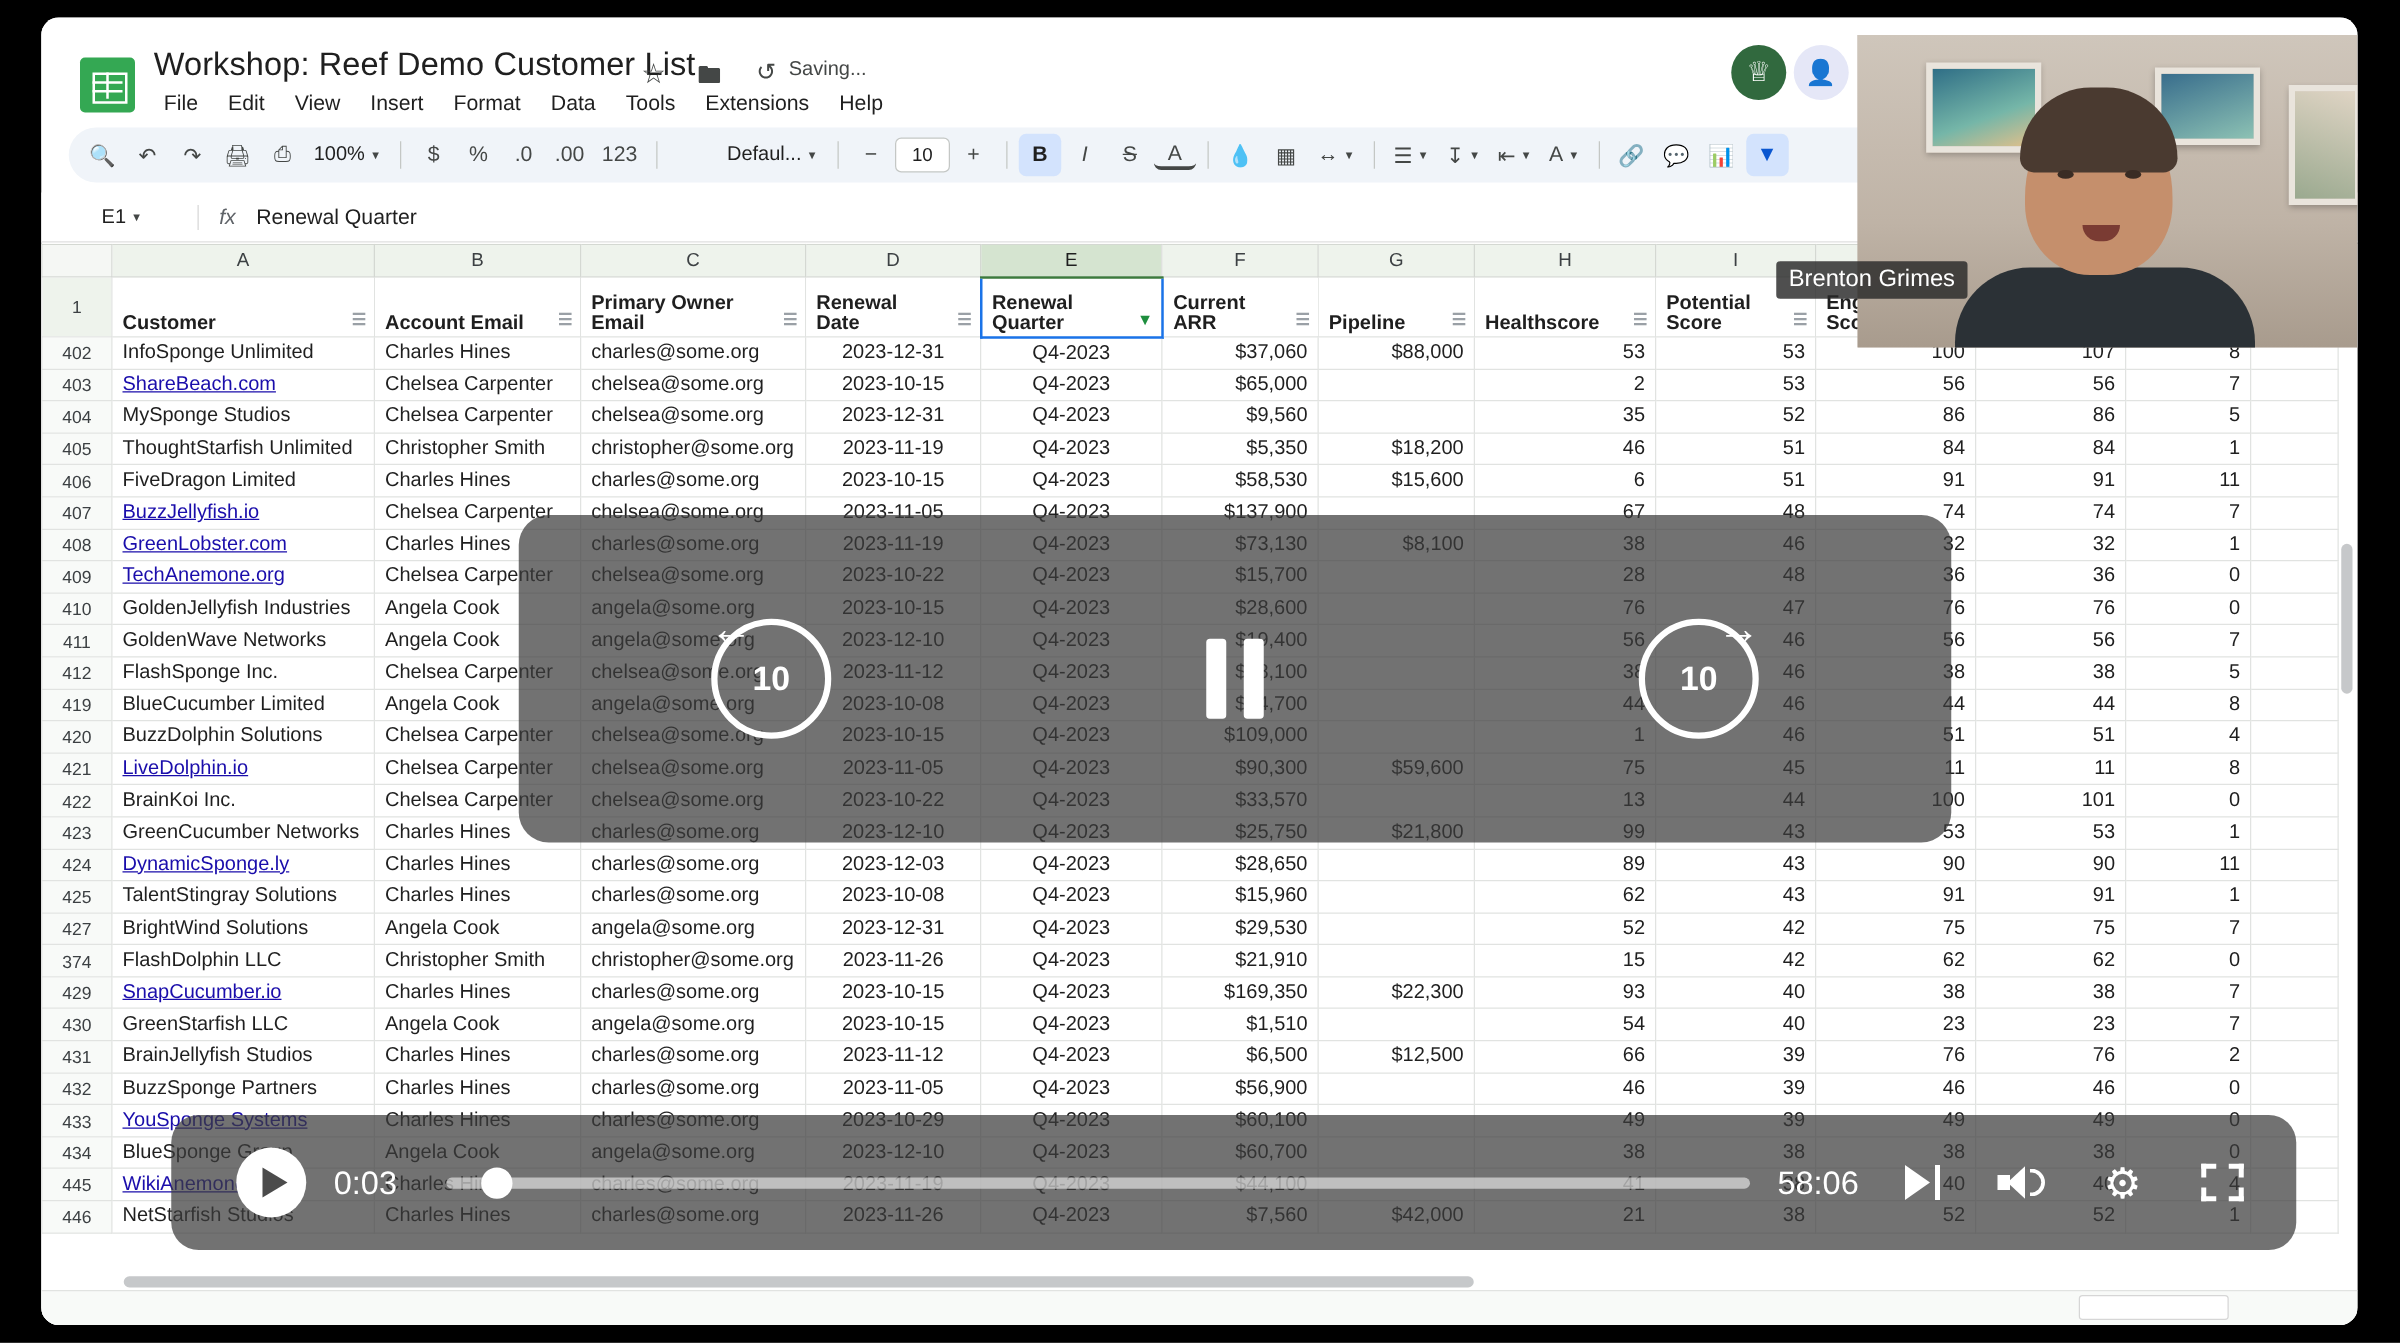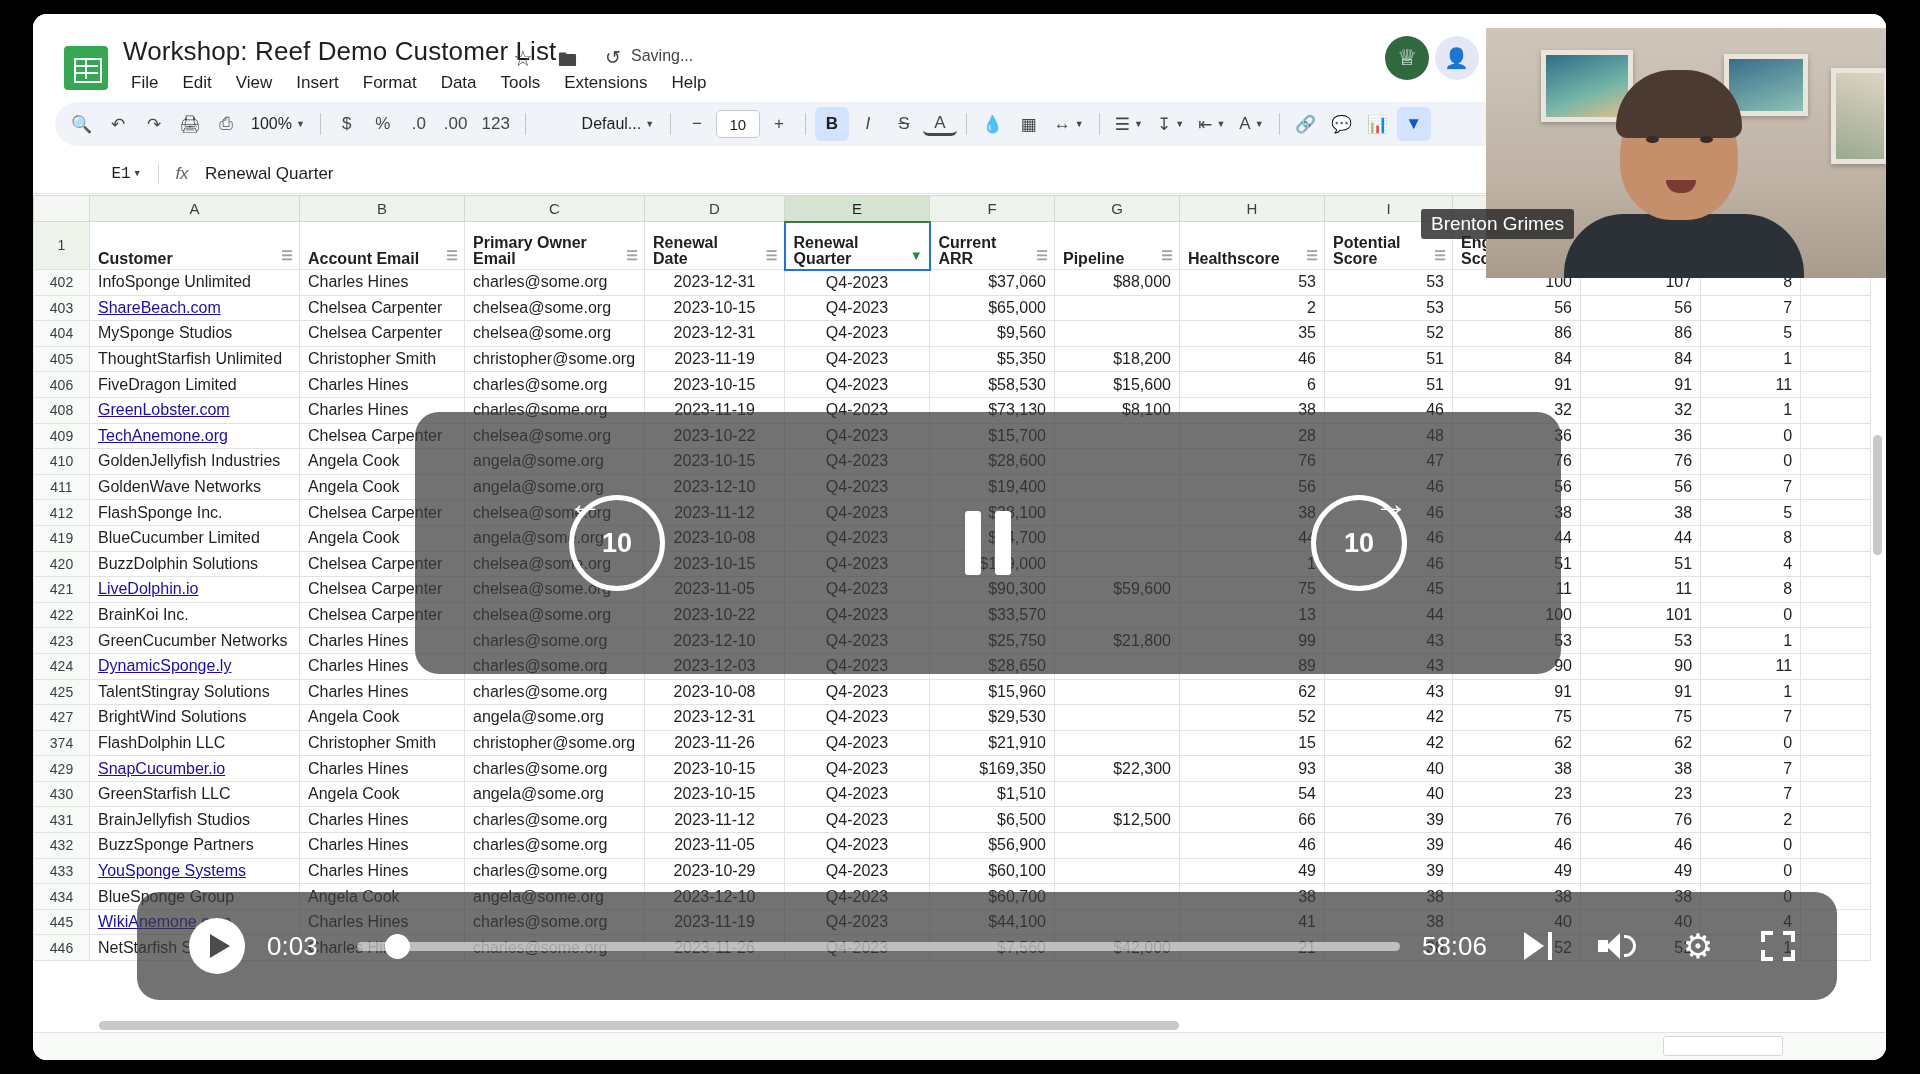--- a/index.html
+++ b/index.html
@@ -79,21 +79,21 @@
     border:1px solid #c4c7c5; border-radius:5px; width:44px; height:28px;
     display:flex;align-items:center;justify-content:center;font-size:15px;color:#1f1f1f;
     background:#fff;
   }
   .caret { font-size:9px; margin-left:4px; color:#444746;}
 
   
   .fbar { position:absolute; left:0; top:140px; width:100%; height:40px; background:#fff;
           display:flex; align-items:center; border-bottom:1px solid #e0e0e0;}
   .namebox { width:125px; padding-left:22px; font-size:16px; color:#1f1f1f; display:flex;
-             align-items:center; justify-content:flex-end; padding-right:18px;font-family:Liberation Mono, monospace;}
+             align-items:center; justify-content:center; padding-right:18px;}
   .fsep { width:1px; height:20px; background:#d7d7d7; }
   .fx { width:46px; text-align:center; font-size:17px; color:#5f6368; font-style:italic;}
   .fval { font-size:17px; color:#1f1f1f; }
 
   
   .grid-wrap { position:absolute; left:0; top:181px; right:0; bottom:0; background:#fff; overflow:hidden;}
   table.sheet { border-collapse:collapse; table-layout:fixed; font-size:16px; color:#1f1f1f; }
   table.sheet td, table.sheet th { border:1px solid #e1e3e1; padding:0 8px; height:25.6px;
       overflow:hidden; white-space:nowrap; font-weight:400; }
 
@@ -465,20 +465,36 @@
               <td class="num">$58,530</td>
               <td class="num">$15,600</td>
               <td class="num">6</td>
               <td class="num">51</td>
               <td class="num">91</td>
               <td class="num">91</td>
               <td class="num">11</td>
               <td class="num"></td>
             </tr>
             <tr class="drow">
+              <td class="rn">407</td>
+              <td><a class="cellink" href="#">BuzzJellyfish.io</a></td>
+              <td>Chelsea Carpenter</td>
+              <td>chelsea@some.org</td>
+              <td class="ctr">2023-11-05</td>
+              <td class="ctr">Q4-2023</td>
+              <td class="num">$137,900</td>
+              <td class="num"></td>
+              <td class="num">67</td>
+              <td class="num">48</td>
+              <td class="num">74</td>
+              <td class="num">74</td>
+              <td class="num">7</td>
+              <td class="num"></td>
+            </tr>
+            <tr class="drow">
               <td class="rn">408</td>
               <td><a class="cellink" href="#">GreenLobster.com</a></td>
               <td>Charles Hines</td>
               <td>charles@some.org</td>
               <td class="ctr">2023-11-19</td>
               <td class="ctr">Q4-2023</td>
               <td class="num">$73,130</td>
               <td class="num">$8,100</td>
               <td class="num">38</td>
               <td class="num">46</td>

